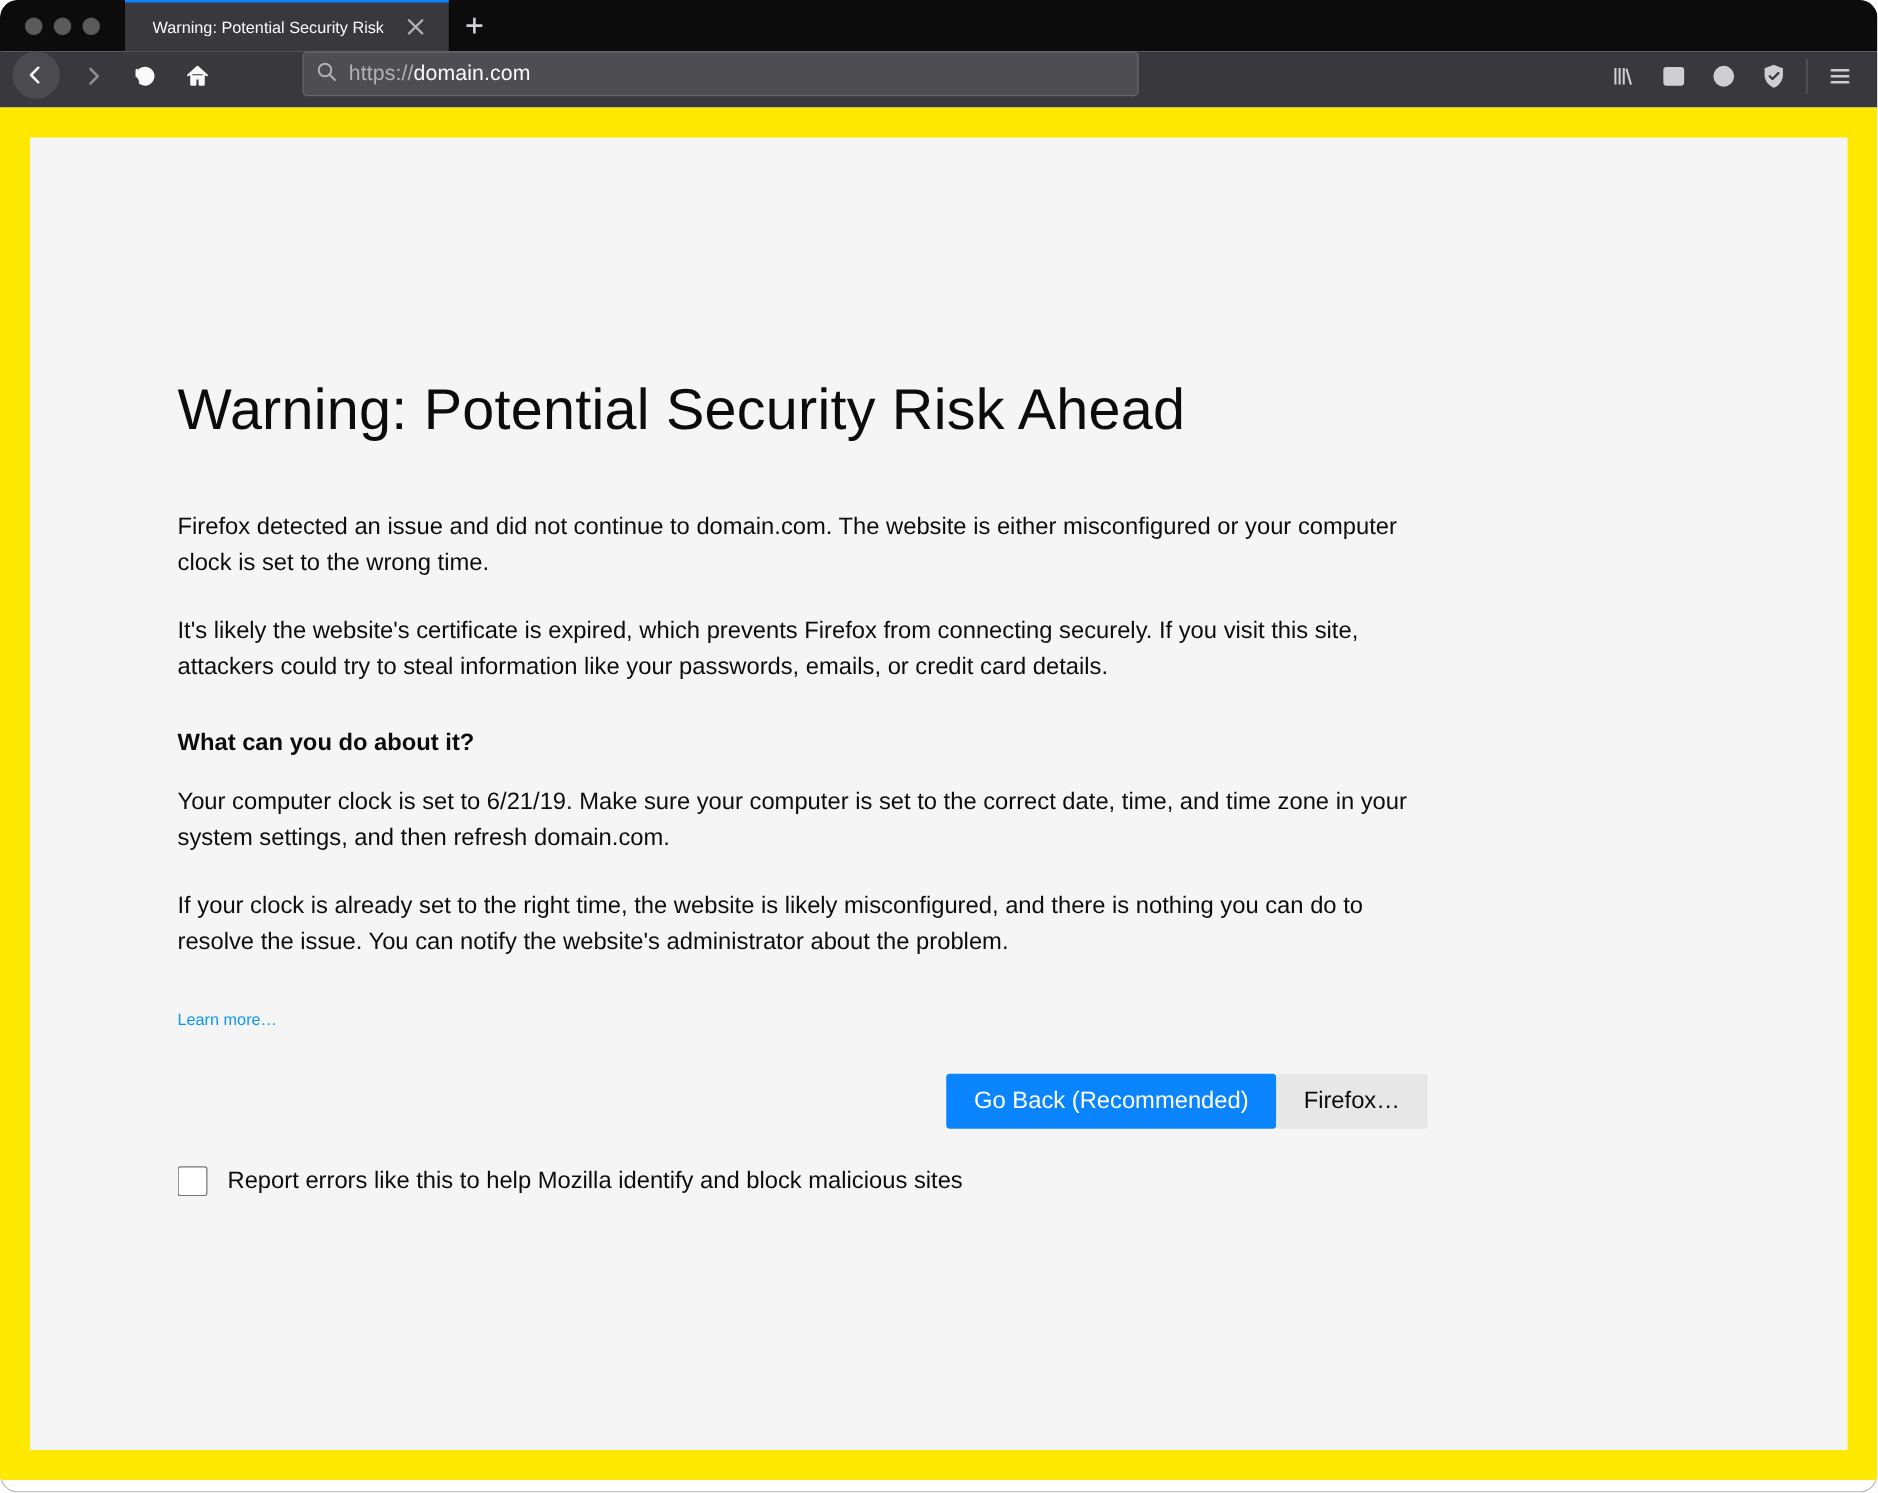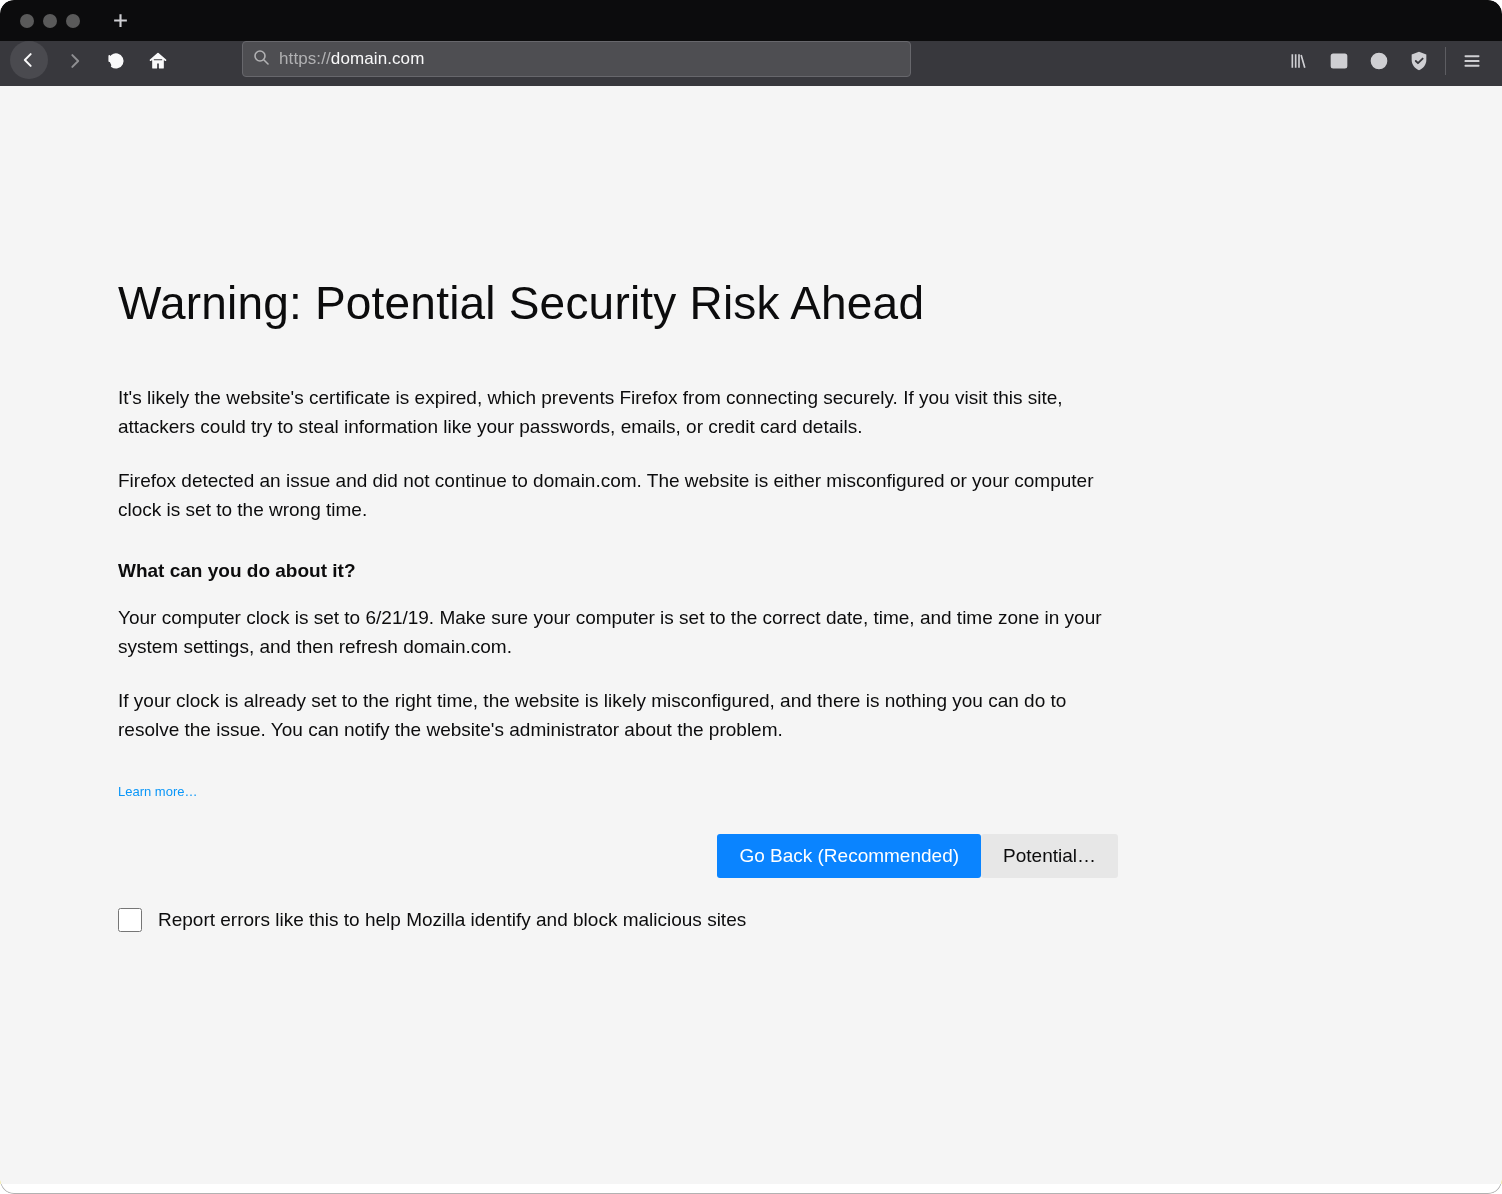--- a/index.html
+++ b/index.html
@@ -55,21 +55,21 @@
   .addressbar svg{width:16px;height:16px;color:var(--text-dim);}
   .url{font-size:17px;letter-spacing:.1px;}
   .url .dim{color:var(--text-dim);}
   .toolbar-right{margin-left:auto;display:flex;align-items:center;gap:0px;}
   .toolbar-right .tool{width:40px;color:#cfcfd3;}
   .vsep{width:1px;height:28px;background:#5d5d62;margin:0 6px;}
   .shield{color:var(--shield);}
   .shield svg{width:22px;height:22px;}
 
   
-  .viewport{height:calc(100% - 96px);background:var(--yellow);}
+  .viewport{height:calc(100% - 96px);background:var(--yellow);padding:24px;}
   .page{
     background:var(--page-bg);width:100%;height:100%;
     padding:190px 118px 0;
     color:var(--body-text);
     overflow:hidden;
   }
   .content{max-width:1000px;}
   h1{font-weight:300;font-size:46px;margin:0 0 54px;letter-spacing:.2px;}
   p.body{font-size:19px;line-height:1.50;margin:0 0 26px;}
   p.sub{font-weight:700;font-size:19px;margin:36px 0 22px;}
@@ -88,20 +88,33 @@
 <body>
 
 <div class="window">
 
   <div class="tabstrip">
     <div class="traffic-lights">
       <span></span>
       <span></span>
       <span></span>
     </div>
+    <div class="tab">
+      <span>
+        <svg viewBox="0 0 16 16" fill="#f9f9fa">
+            <path d="M8 1.5 15 14H1L8 1.5zM7.25 6h1.5v4h-1.5V6zm0 5h1.5v1.5h-1.5V11z"></path>
+          </svg>
+      </span>
+      <span class="tab-title">Warning: Potential Security Risk</span>
+      <span class="icon-btn">
+        <svg viewBox="0 0 16 16" fill="currentColor">
+            <path d="M3 3l10 10M13 3 3 13" stroke="currentColor" stroke-width="1.8" stroke-linecap="round"></path>
+          </svg>
+      </span>
+    </div>
     <div class="newtab">
       <svg viewBox="0 0 16 16" fill="#cfcfd3">
           <path d="M7 2h2v5h5v2H9v5H7V9H2V7h5V2z"></path>
         </svg>
     </div>
   </div>
 
   <div class="toolbar">
     <div class="tool" style="background:#4a4a4f;border-radius:50%;width:38px;height:38px;margin-right:4px;">
       <svg viewBox="0 0 24 24">
@@ -172,33 +185,33 @@
           </svg>
       </div>
     </div>
   </div>
 
   <div class="viewport">
     <div class="page">
       <div class="content">
         <h1>Warning: Potential Security Risk Ahead</h1>
 
+        <p class="body">Firefox detected an issue and did not continue to domain.com. The website is either misconfigured or your computer clock is set to the wrong time.</p>
         <p class="body">It's likely the website's certificate is expired, which prevents Firefox from connecting securely. If you visit this site, attackers could try to steal information like your passwords, emails, or credit card details.</p>
-        <p class="body">Firefox detected an issue and did not continue to domain.com. The website is either misconfigured or your computer clock is set to the wrong time.</p>
 
         <p class="sub">What can you do about it?</p>
 
         <p class="body">Your computer clock is set to 6/21/19. Make sure your computer is set to the correct date, time, and time zone in your system settings, and then refresh domain.com.</p>
         <p class="body">If your clock is already set to the right time, the website is likely misconfigured, and there is nothing you can do to resolve the issue. You can notify the website's administrator about the problem.</p>
 
         <a href="#" class="learn">Learn more…</a>
 
         <div class="btn-row">
           <button class="btn primary">Go Back (Recommended)</button>
-          <button class="btn secondary">Potential…</button>
+          <button class="btn secondary">Firefox…</button>
         </div>
 
         <div class="report">
           <input type="checkbox" id="rep" style="">
           <label for="rep">Report errors like this to help Mozilla identify and block malicious sites</label>
         </div>
       </div>
     </div>
   </div>
 

